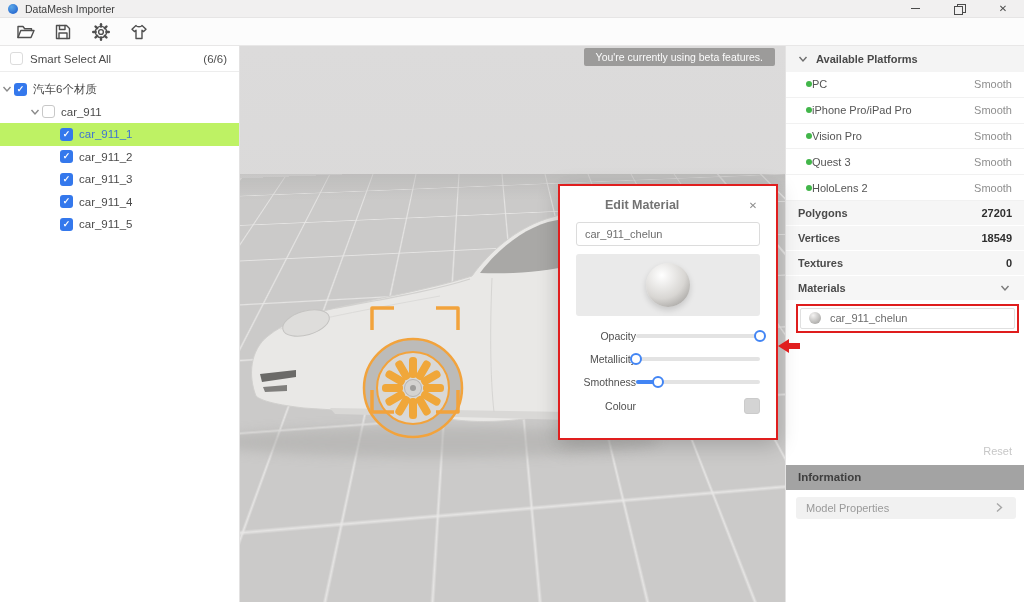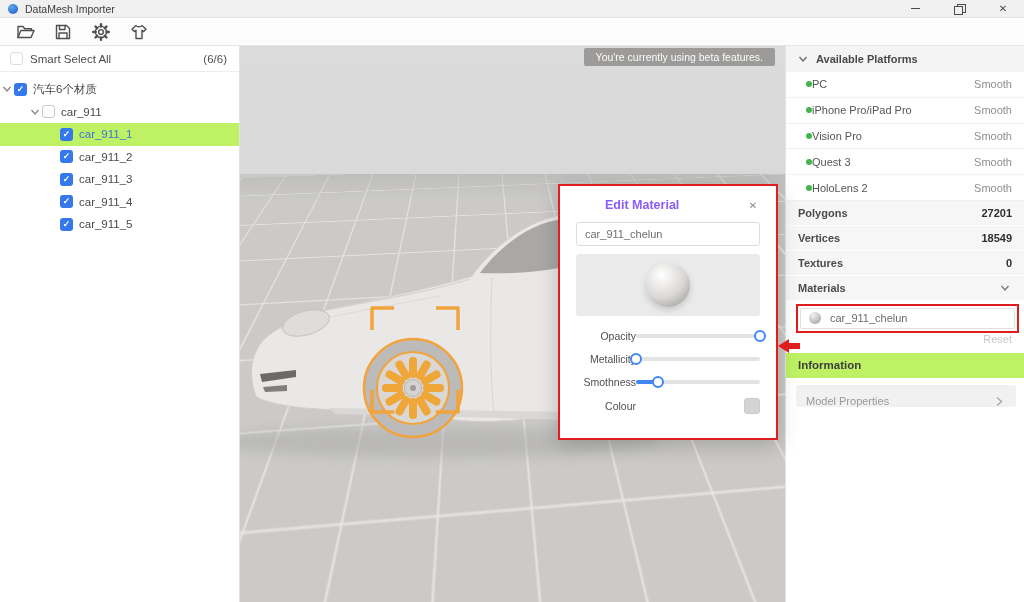--- a/index.html
+++ b/index.html
@@ -87,35 +87,35 @@
   .stat-row { height:24px; background:#f6f6f6; display:flex; align-items:center;
               padding:0 12px; margin-bottom:1px; }
   .stat-label { font-weight:bold; color:#4a4a4a; }
   .stat-value { margin-left:auto; font-weight:bold; color:#2f2f2f; }
   .material-annotation { margin:3px 5px 0 10px; border:2px solid #df1d1d; padding:2px; background:#fff; }
   .material-item { border:1px solid #e0e0e0; border-radius:2px; height:21px; display:flex;
                    align-items:center; padding:0 8px; gap:9px; cursor:pointer; }
   .sphere-sm { width:12px; height:12px; border-radius:50%; flex:none;
                background:radial-gradient(circle at 35% 28%, #f4f3f2, #b9b8b6 65%, #979694); }
   .material-name { color:#6b6b6b; }
-  .reset-row { text-align:right; padding-right:12px; }
+  .reset-row { margin-top:112px; text-align:right; padding-right:12px; }
   .reset-link { color:#c7c7c7; font-size:11px; cursor:pointer; }
-  .info-strip { margin-top:8px; height:25px; background:#bef264; display:flex; align-items:center;
+  .info-strip { margin-top:8px; height:25px; background:#a3a3a3; display:flex; align-items:center;
                 padding-left:12px; font-weight:bold; font-size:11.5px; color:#3e3e3e; }
   .model-props { margin:7px 8px 0 10px; height:22px; background:#f1f1f1; border-radius:3px;
-                 display:flex; align-items:flex-end; padding:0 10px; cursor:pointer; }
+                 display:flex; align-items:center; padding:0 10px; cursor:pointer; }
   .model-props .mp-label { color:#9a9a9a; }
   .model-props .chev { margin-left:auto; }
 
   
   .dialog { position:absolute; left:558px; top:184px; width:220px; height:256px;
             background:#fff; border:2px solid #e01e1e; box-shadow:0 5px 20px rgba(0,0,0,.2);
             padding:12px 16px; z-index:5; }
   .dlg-head { display:flex; align-items:center; }
-  .dlg-title { font-weight:bold; font-size:12.5px; color:#8b5cf6;padding-left:29px; }
+  .dlg-title { font-weight:bold; font-size:12.5px; color:#737373;padding-left:29px; }
   .dlg-close { margin-left:auto; width:14px; height:14px; display:flex; align-items:center;
                justify-content:center; cursor:pointer; }
   .dlg-close::before { content:"\2715"; font-size:10px; color:#8c8c8c; }
   .dlg-input { margin-top:10px; width:100%; height:24px; border:1px solid #dcdcdc; border-radius:3px;
                padding:0 8px; font-size:11px; color:#6e6e6e; font-family:"Liberation Sans",sans-serif;
                background:#fff; outline:none; }
   .dlg-preview { margin-top:8px; height:62px; background:#eaeaea; border-radius:3px;
                  display:flex; align-items:center; justify-content:center; }
   .sphere-lg { width:44px; height:44px; border-radius:50%;
                background:radial-gradient(circle at 36% 28%, #ffffff, #d8d6d3 55%, #8f8d8a 100%);

